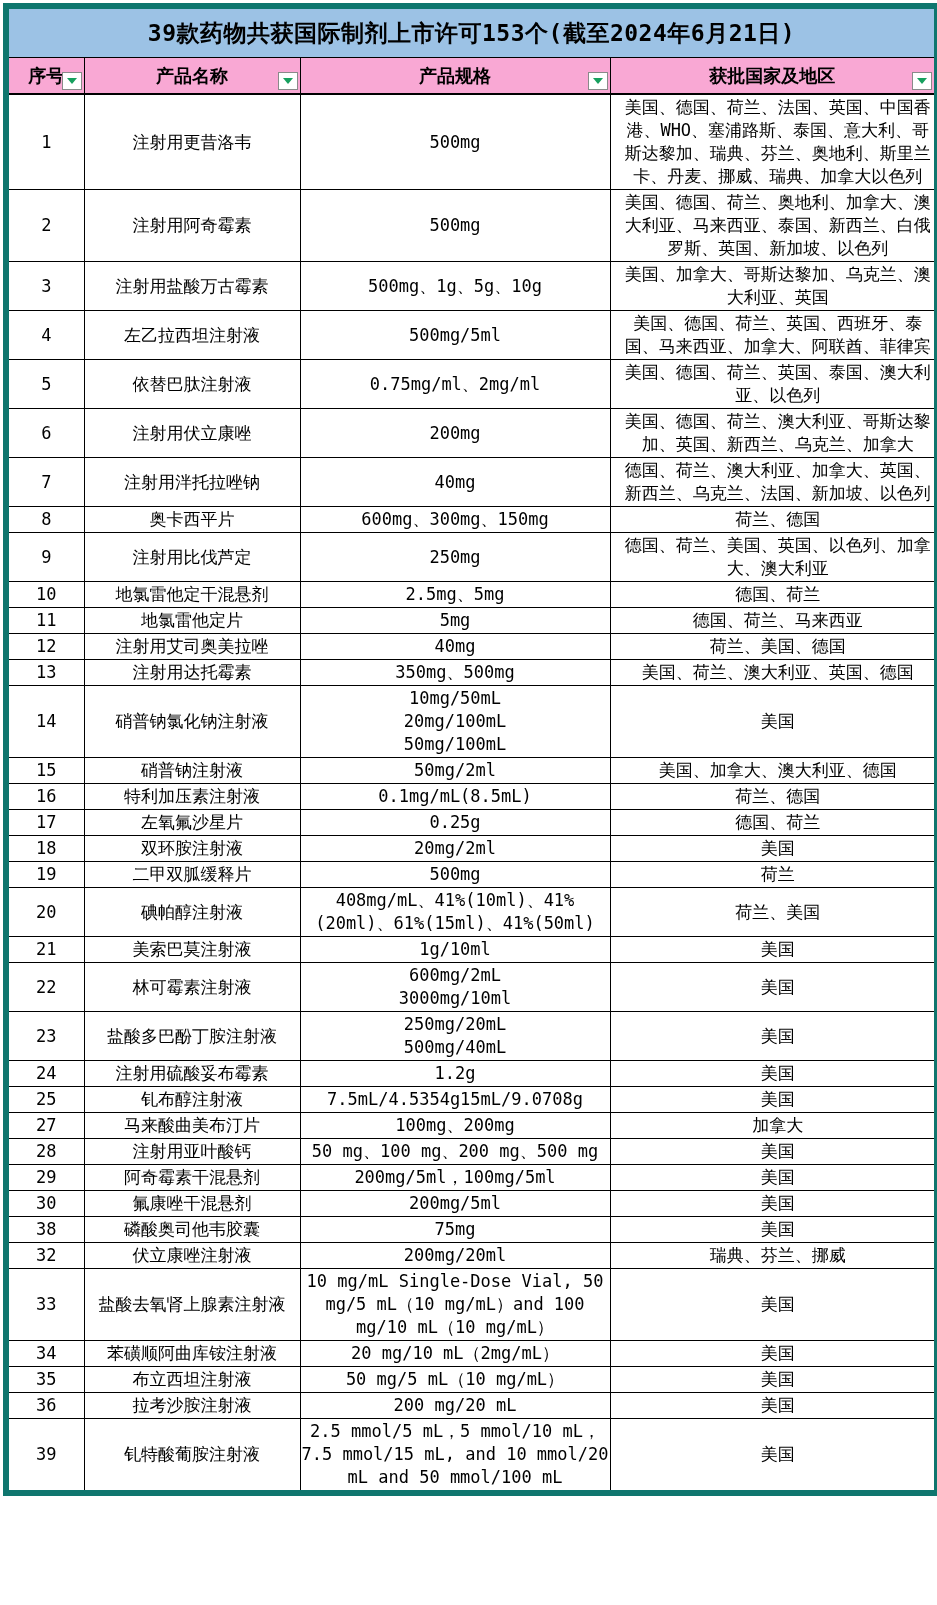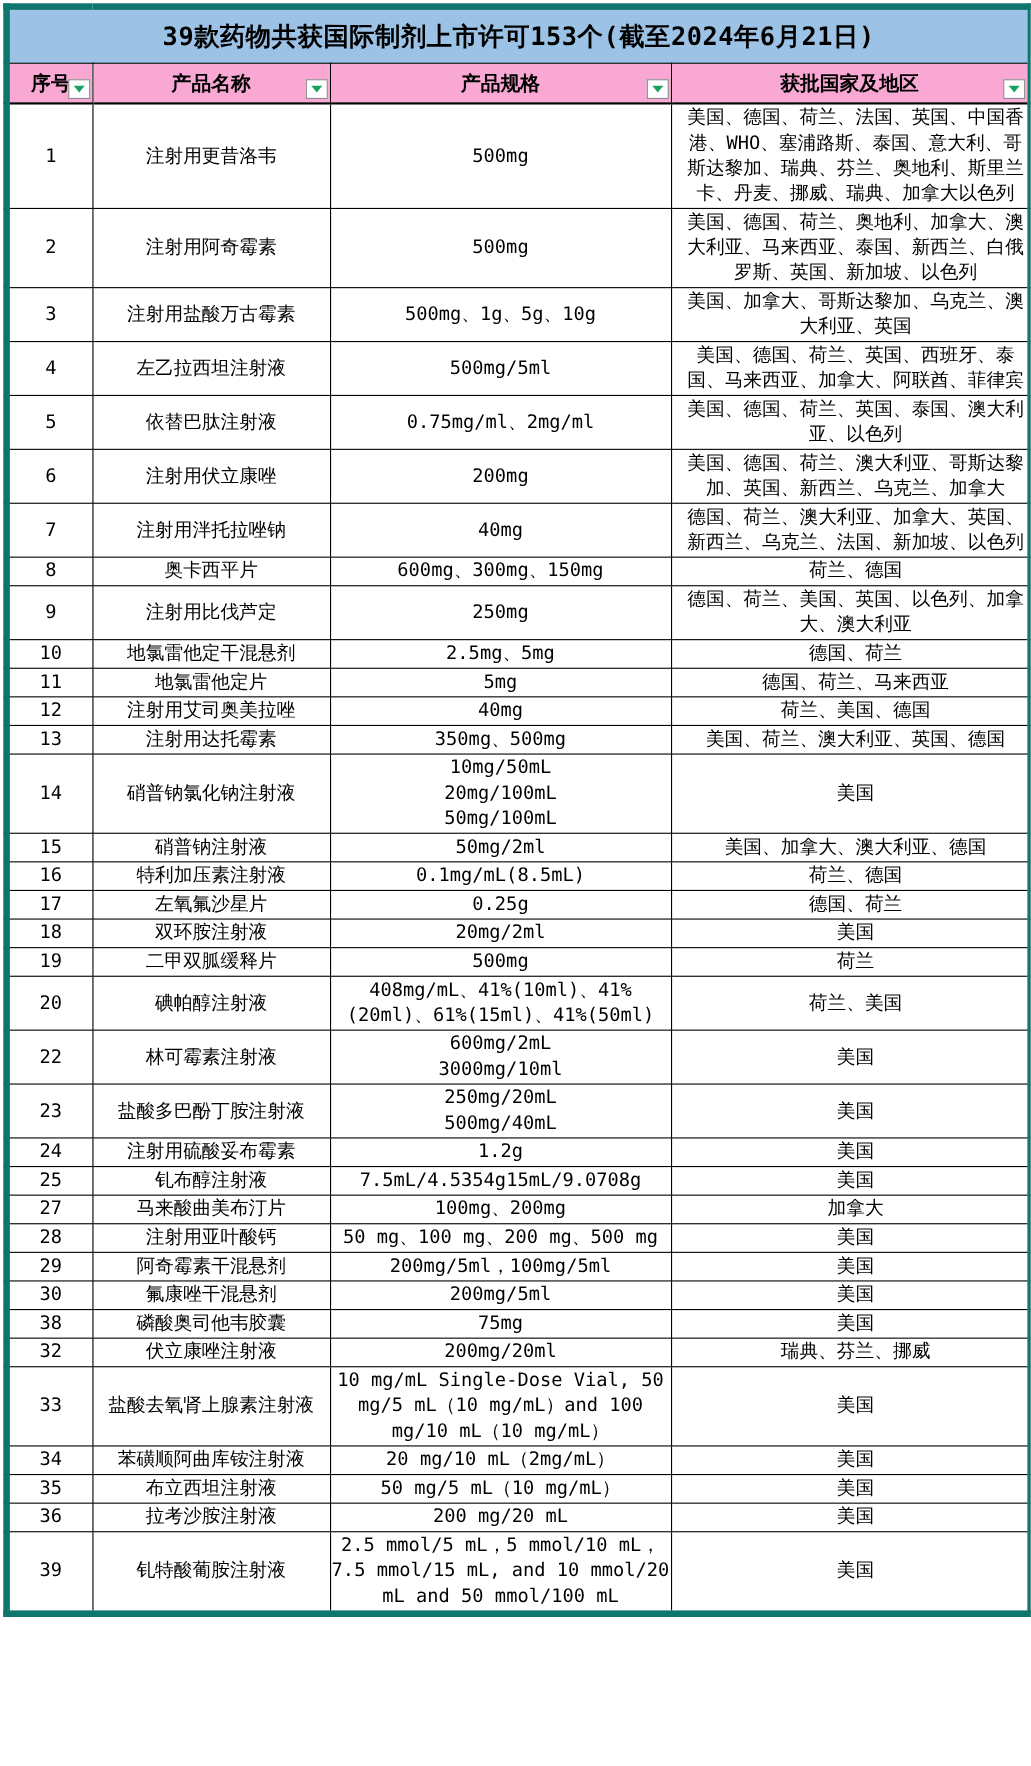--- a/index.html
+++ b/index.html
@@ -193,20 +193,26 @@
           <td class="spec">500mg</td>
           <td class="countries">荷兰</td>
         </tr>
         <tr>
           <td class="no">20</td>
           <td class="name">碘帕醇注射液</td>
           <td class="spec">408mg/mL、41%(10ml)、41%(20ml)、61%(15ml)、41%(50ml)</td>
           <td class="countries">荷兰、美国</td>
         </tr>
         <tr>
+          <td class="no">21</td>
+          <td class="name">美索巴莫注射液</td>
+          <td class="spec">1g/10ml</td>
+          <td class="countries">美国</td>
+        </tr>
+        <tr>
           <td class="no">22</td>
           <td class="name">林可霉素注射液</td>
           <td class="spec">600mg/2mL
 3000mg/10ml</td>
           <td class="countries">美国</td>
         </tr>
         <tr>
           <td class="no">23</td>
           <td class="name">盐酸多巴酚丁胺注射液</td>
           <td class="spec">250mg/20mL

